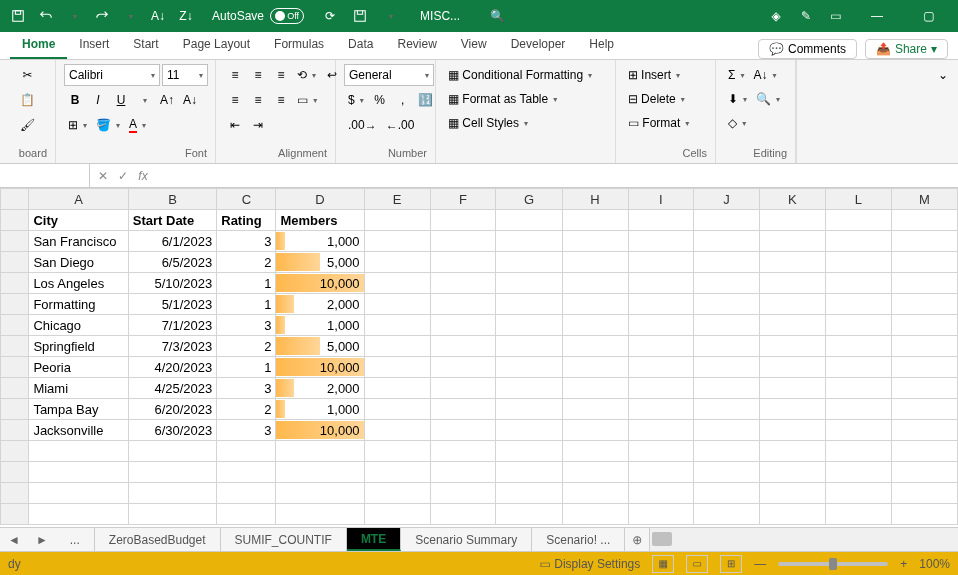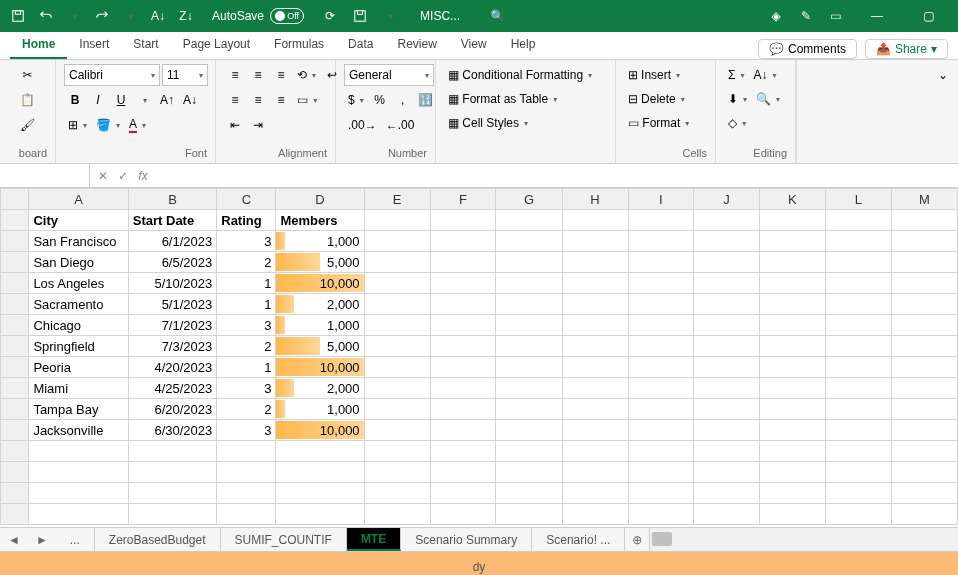--- a/index.html
+++ b/index.html
@@ -58,21 +58,21 @@
 .sheet-tabs { height:24px; border-top:1px solid #ccc; display:flex; align-items:center; background:#f5f5f5; font-size:12px; }
 .sheet-tabs .nav { padding:0 8px; color:#666; cursor:pointer; }
 .sheet-tab { padding:0 14px; height:100%; display:flex; align-items:center; border-right:1px solid #ccc; cursor:pointer; background:#000000; color:#107c41; }
 .sheet-tab.inactive { background:#f5f5f5; color:#555; }
 .sheet-tab.active { border-bottom:2px solid #107c41; font-weight:600; }
 .sheet-tabs .add { width:24px; text-align:center; cursor:pointer; color:#666; }
 .sheet-tabs .hsb { flex:1; border-left:1px solid #ccc; height:100%; background:#f0f0f0; position:relative; }
 .sheet-tabs .hsb .thumb { position:absolute; left:2px; top:4px; height:14px; width:20px; background:#c0c0c0; border-radius:2px; }
 
 
-.status-bar { height:24px; background:#fdba74; border-top:1px solid #ccc; display:flex; align-items:center; font-size:12px; color:#555; padding:8px 8px; gap:12px;flex-direction:column; }
+.status-bar { height:24px; background:#eab308; border-top:1px solid #ccc; display:flex; align-items:center; font-size:12px; color:#555; padding:8px 8px; gap:12px; }
 .status-bar .spacer { flex:1; }
 .zoom-slider { width:110px; height:4px; background:#c0c0c0; position:relative; border-radius:2px; }
 .zoom-slider .thumb { position:absolute; left:50%; top:-4px; width:8px; height:12px; background:#888; border-radius:2px; transform:translateX(-50%); }
 .view-btn { width:22px; height:18px; border:1px solid #ccc; cursor:pointer; display:flex; align-items:center; justify-content:center; font-size:10px; }
 
 svg { display:block; }
 .caret::after { content:'▾'; font-size:8px; margin-left:2px; color:#666; }
 </style>
 </head>
 <body>
@@ -127,20 +127,21 @@
 <div class="ribbon-tabs">
   <div id="tabs-host" style="display: flex;">
       <div class="tab active">Home</div>
       <div class="tab">Insert</div>
       <div class="tab">Start</div>
       <div class="tab">Page Layout</div>
       <div class="tab">Formulas</div>
       <div class="tab">Data</div>
       <div class="tab">Review</div>
       <div class="tab">View</div>
+      <div class="tab">Developer</div>
       <div class="tab">Help</div>
     </div>
   <div class="right">
     <div class="pill">💬 <span>Comments</span></div>
     <div class="pill share">📤 <span>Share</span> ▾</div>
   </div>
 </div>
 
 <div class="ribbon">
   <div class="group" style="width:56px">
@@ -369,21 +370,21 @@
           <td></td>
           <td></td>
           <td></td>
           <td></td>
           <td></td>
         </tr>
       </tbody>
       <tbody>
         <tr>
           <th class="row-hdr"></th>
-          <td>Sacramento</td>
+          <td>Formatting</td>
           <td class="right">5/1/2023</td>
           <td class="right">1</td>
           <td class="right databar"><div class="bar" style="width:20%"></div><span>2,000</span></td>
           <td></td>
           <td></td>
           <td></td>
           <td></td>
           <td></td>
           <td></td>
           <td></td>

